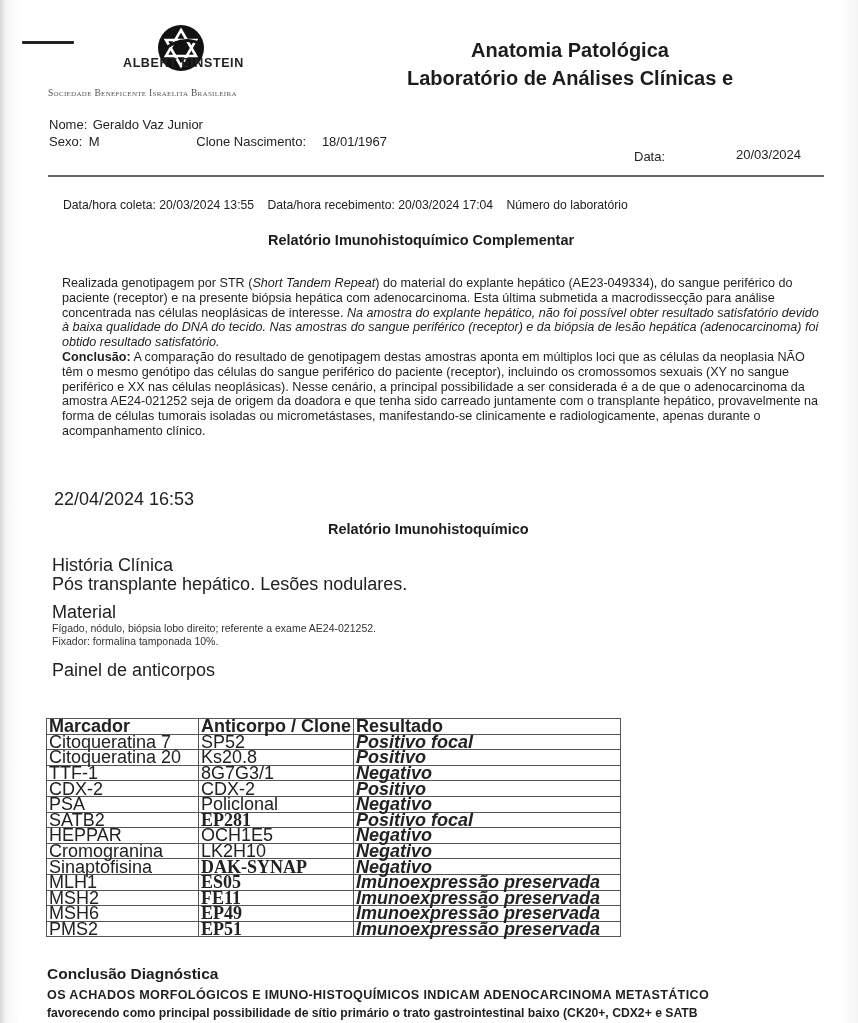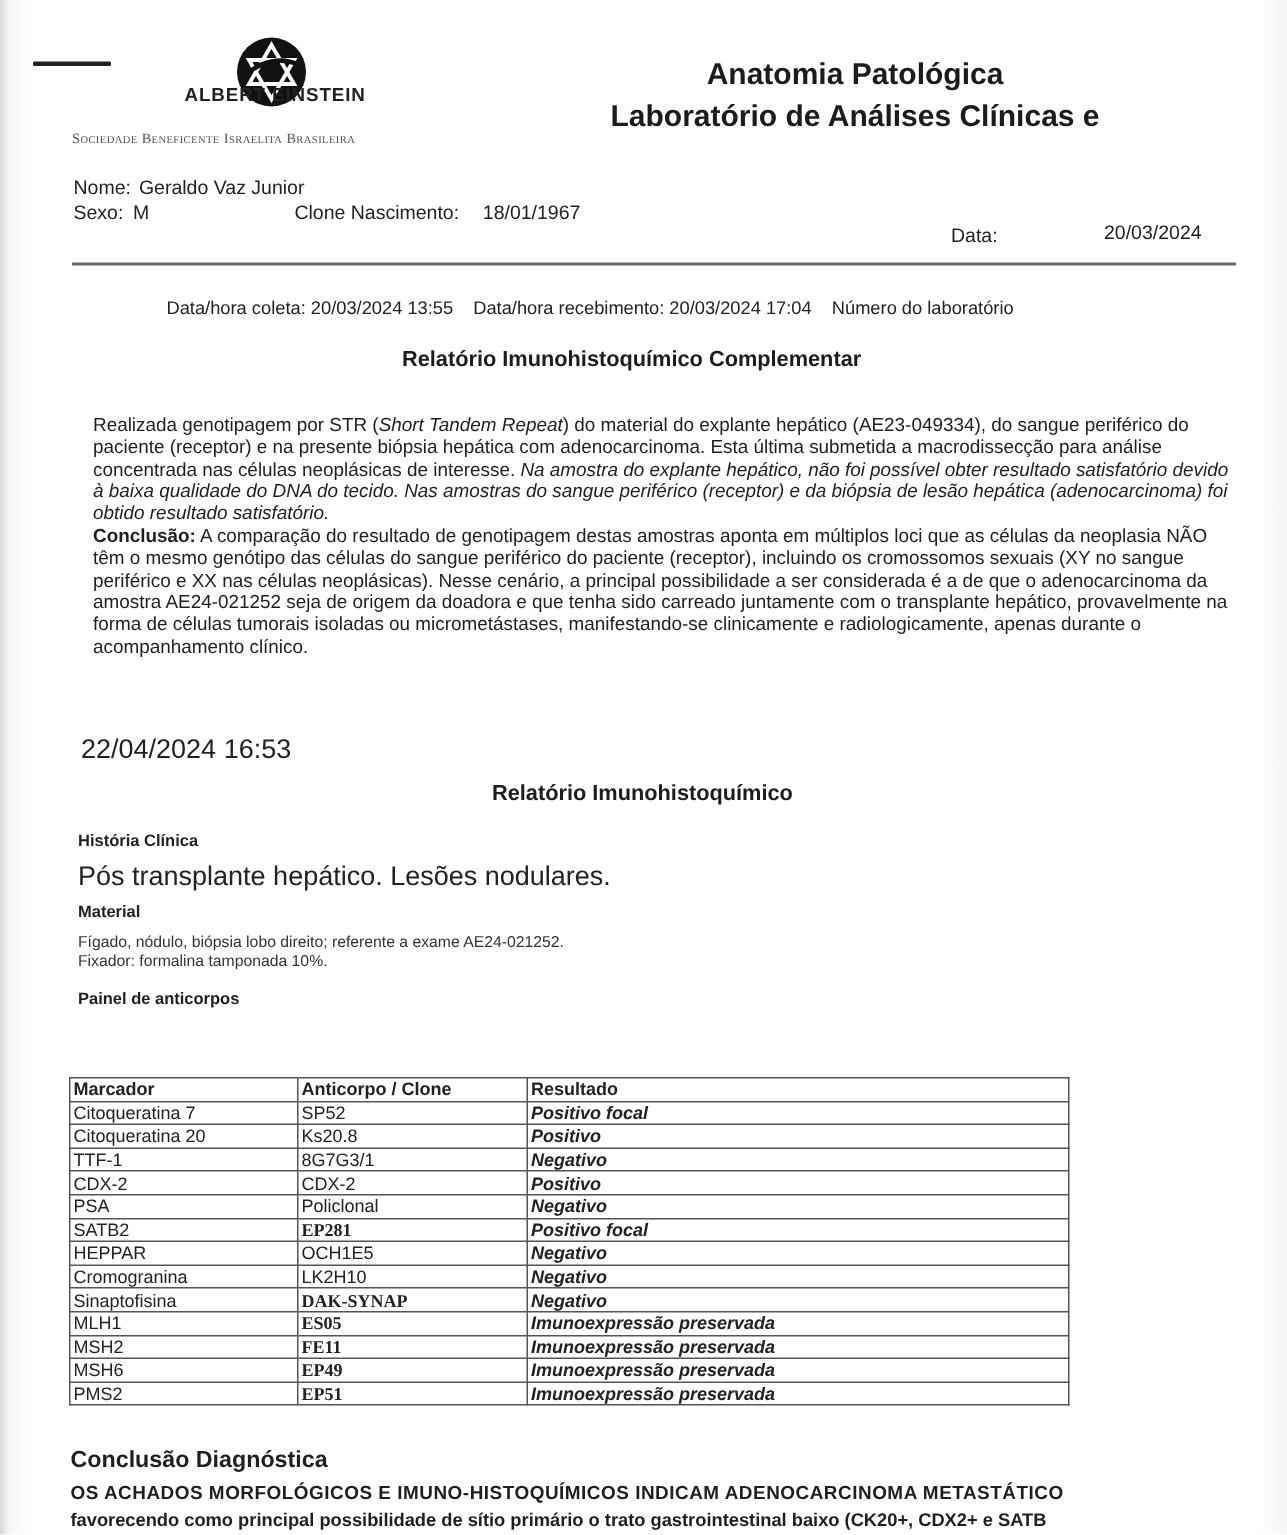--- a/index.html
+++ b/index.html
@@ -8,30 +8,30 @@
   .page { position: absolute; left: 0; top: 0; width: 858px; height: 1023px; background: linear-gradient(90deg, #d8d8d8 0px, #f6f6f6 6px, #ffffff 20px, #ffffff 840px, #f4f4f4 858px); }
   .abs { position: absolute; }
   .dash-mark { left: 22px; top: 41px; width: 52px; height: 3px; background: #222; border-radius: 1px; }
   .logo { left: 157px; top: 24px; width: 48px; height: 48px; }
   .brand-name { left: 123px; top: 56px; font-size: 12.5px; font-weight: bold; letter-spacing: 0.6px; color: #222; }
   .brand-sub { left: 48px; top: 88px; font-family: "Liberation Serif", serif; font-size: 9.5px; letter-spacing: 0.3px; color: #555; }
   .lab-title { left: 384px; top: 36px; width: 372px; text-align: center; font-size: 20px; font-weight: bold; line-height: 28px; color: #1c1c1c; }
   .patient-line { left: 49px; font-size: 13px; color: #222; }
   .lbl { display: inline-block; }
   .rule { height: 1.5px; background: #333; opacity: 0.75; }
-  .meta-line { left: 63px; top: 198px; font-size: 12.2px; color: #222; white-space: nowrap; margin-left: 48px; }
+  .meta-line { left: 63px; top: 198px; font-size: 12.2px; color: #222; white-space: nowrap; }
   .meta-line span { margin-right: 10px; }
   .h-center { font-weight: bold; font-size: 14.5px; color: #1c1c1c; }
   .para { left: 62px; top: 276px; width: 760px; font-size: 12.6px; line-height: 14.8px; color: #1f1f1f; }
   .para i { font-style: italic; }
   .para b { font-weight: bold; }
-  .section-h { left: 52px; font-size: 11px; font-weight: bold; color: #1f1f1f; }
+  .section-h { left: 52px; font-size: 18px; font-weight: normal; color: #1f1f1f; }
   .section-t { left: 52px; font-size: 18px; color: #222; }
   .small-t { left: 52px; font-size: 10.5px; color: #333; line-height: 13px; }
-  table.ab { position: absolute; left: 46px; top: 718px; width: 667px; border-collapse: collapse; font-size: 12px; color: #222; }
+  table.ab { position: absolute; left: 46px; top: 718px; width: 575px; border-collapse: collapse; font-size: 18px; color: #222; }
   table.ab td, table.ab th { border: 1px solid #555; height: 15.6px; padding: 0 2px; text-align: left; vertical-align: middle; white-space: nowrap; line-height: 14px; }
   table.ab th { font-weight: bold; }
   table.ab col.c1 { width: 152px; }
   table.ab col.c2 { width: 153px; }
   .res { font-weight: bold; font-style: italic; }
   .clone-serif { font-family: "Liberation Serif", serif; font-weight: bold; }
   .concl-h { left: 47px; top: 965px; font-size: 15.5px; font-weight: bold; color: #1f1f1f; }
   .concl-1 { left: 47px; top: 988px; font-size: 12.6px; font-weight: bold; letter-spacing: 0.35px; color: #1f1f1f; white-space: nowrap; }
   .concl-2 { left: 47px; top: 1006px; font-size: 12.2px; font-weight: bold; color: #1f1f1f; white-space: nowrap; text-align: right; }
 </style>

